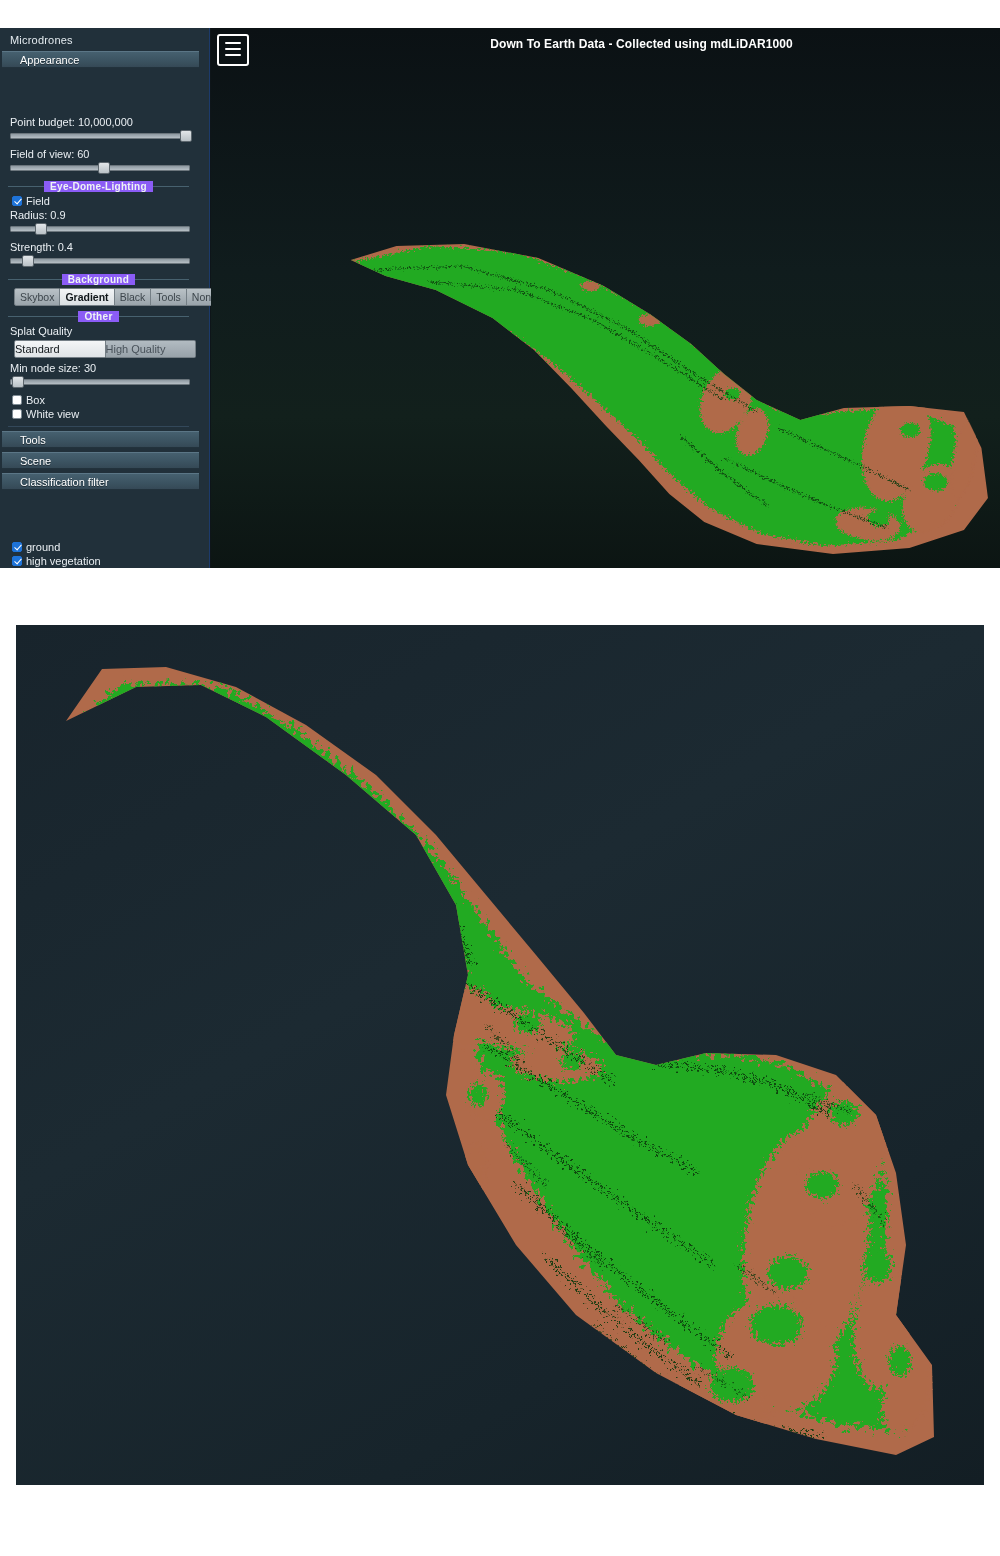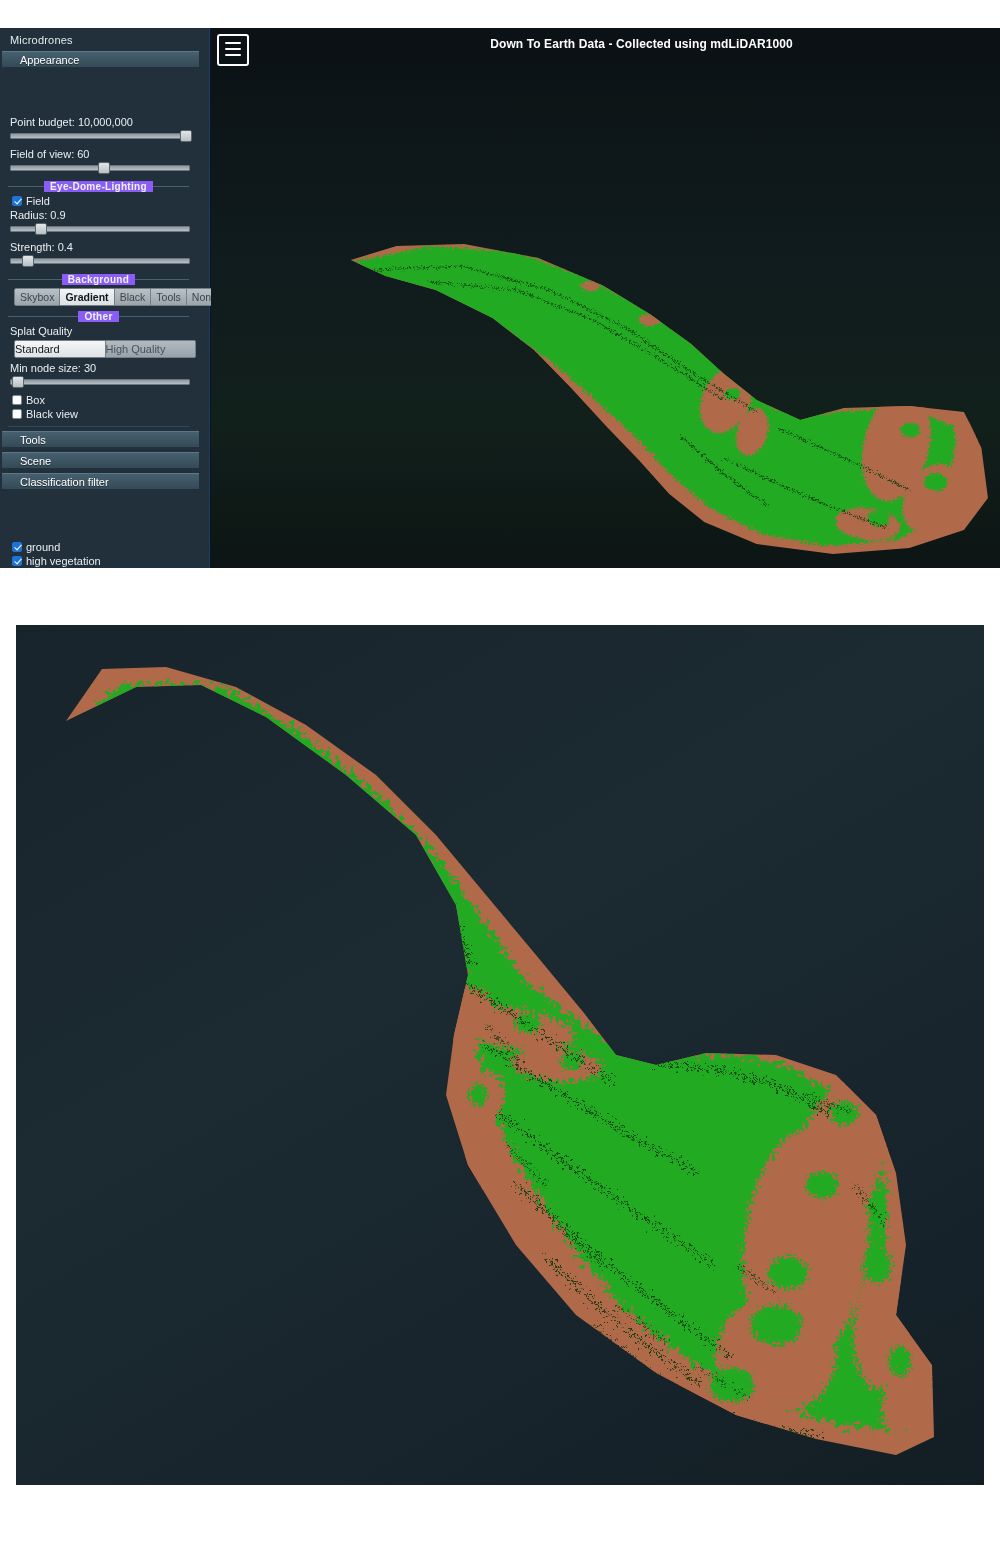--- a/index.html
+++ b/index.html
@@ -207,21 +207,21 @@
         <div class="track"></div>
         <div class="handle" style="left:2px"></div>
       </div>
 
       <div class="cbrow">
         <span class="cb"></span>
         <span>Box</span>
       </div>
       <div class="cbrow">
         <span class="cb"></span>
-        <span>Black view</span>
+        <span>White view</span>
       </div>
 
       <div class="divider"></div>
     </div>
 
     <div class="accordion">Tools</div>
     <div class="acc-gap"></div>
     <div class="accordion">Scene</div>
     <div class="acc-gap"></div>
     <div class="accordion">Classification filter</div>

